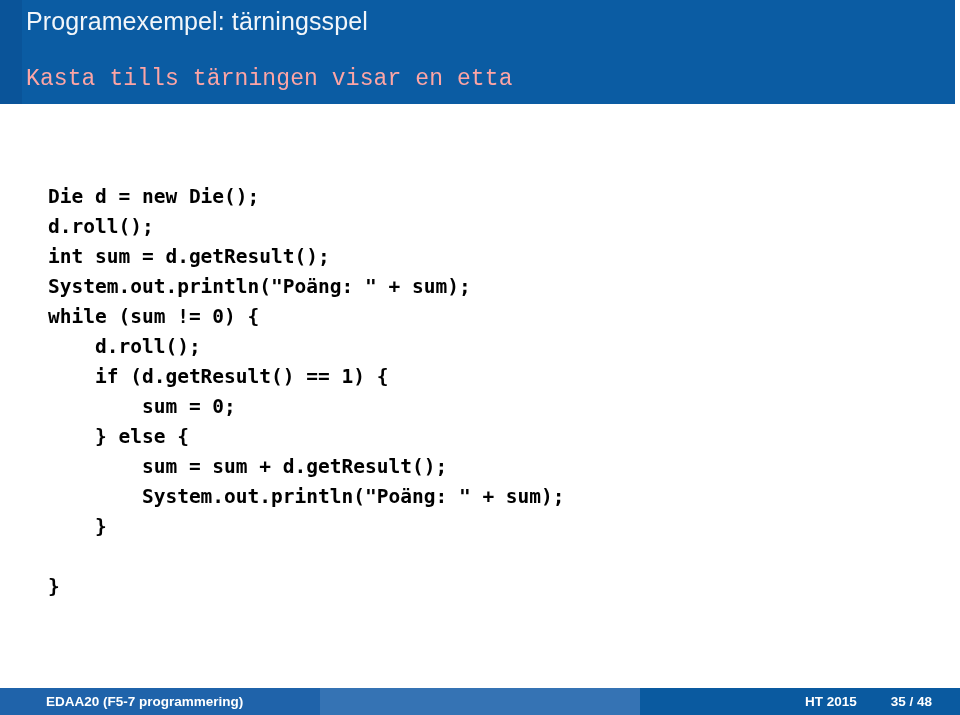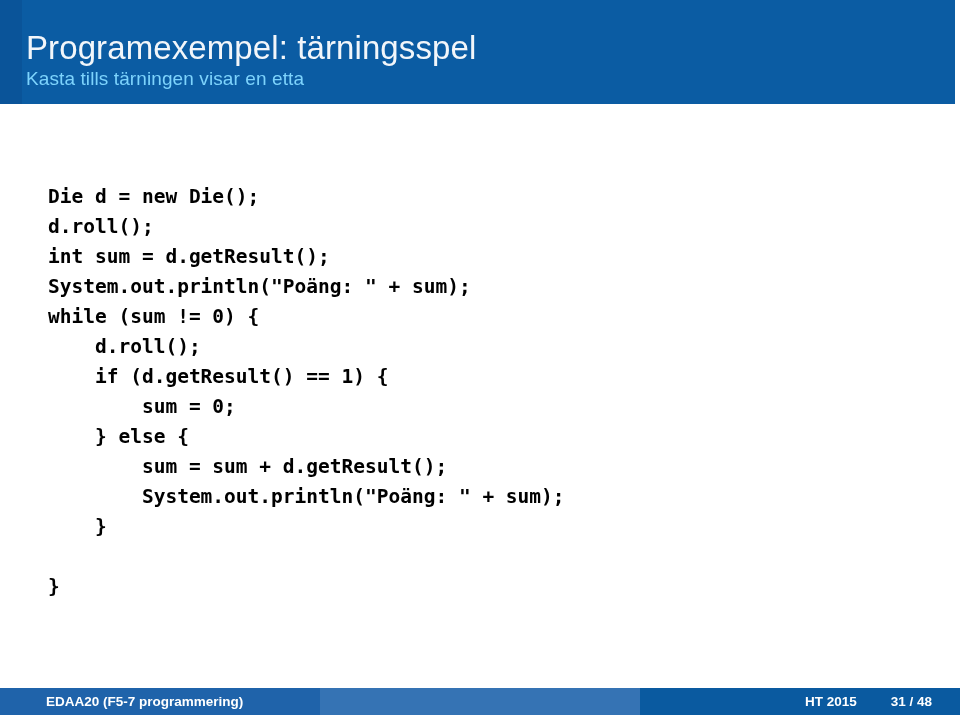--- a/index.html
+++ b/index.html
@@ -35,38 +35,39 @@
     position: absolute;
     left: 0;
     top: 0;
     width: 22px;
     height: 104px;
     background: #0a5499;
   }
   .title-text {
     position: absolute;
     left: 26px;
-    top: 29px;
-    font-size: 33px;
+    top: 2px;
+    font-size: 25px;
     line-height: 38px;
     font-weight: 400;
     color: #f2f6fa;
     letter-spacing: 0.1px;
     white-space: nowrap;
   }
   .subtitle-text {
     position: absolute;
     left: 26px;
     top: 66px;
-    font-size: 19px;
+    font-size: 23px;
     line-height: 26px;
     font-weight: 400;
-    color: #7dd3fc;
+    color: #fca5a5;
     letter-spacing: 0.1px;
     white-space: nowrap;
+    font-family: Liberation Mono, monospace;
   }
 
   
   .content {
     position: absolute;
     left: 0;
     top: 104px;
     width: 960px;
     height: 584px;
     background: #ffffff;
@@ -145,17 +146,17 @@
 
   <div class="content">
     <pre class="code-block"><span class="code-line">Die d = new Die();</span><span class="code-line">d.roll();</span><span class="code-line">int sum = d.getResult();</span><span class="code-line">System.out.println("Poäng: " + sum);</span><span class="code-line">while (sum != 0) {</span><span class="code-line">    d.roll();</span><span class="code-line">    if (d.getResult() == 1) {</span><span class="code-line">        sum = 0;</span><span class="code-line">    } else {</span><span class="code-line">        sum = sum + d.getResult();</span><span class="code-line">        System.out.println("Poäng: " + sum);</span><span class="code-line">    }</span><span class="code-line"></span><span class="code-line">}</span></pre>
   </div>
 
   <div class="footer">
     <div class="footer-seg footer-left">EDAA20  (F5-7 programmering)</div>
     <div class="footer-seg footer-middle"></div>
     <div class="footer-seg footer-right">
       <span class="footer-item">HT 2015</span>
-      <span class="footer-item">31 / 48</span>
+      <span class="footer-item">35 / 48</span>
     </div>
   </div>
 
 </div>
 
 </body></html>

